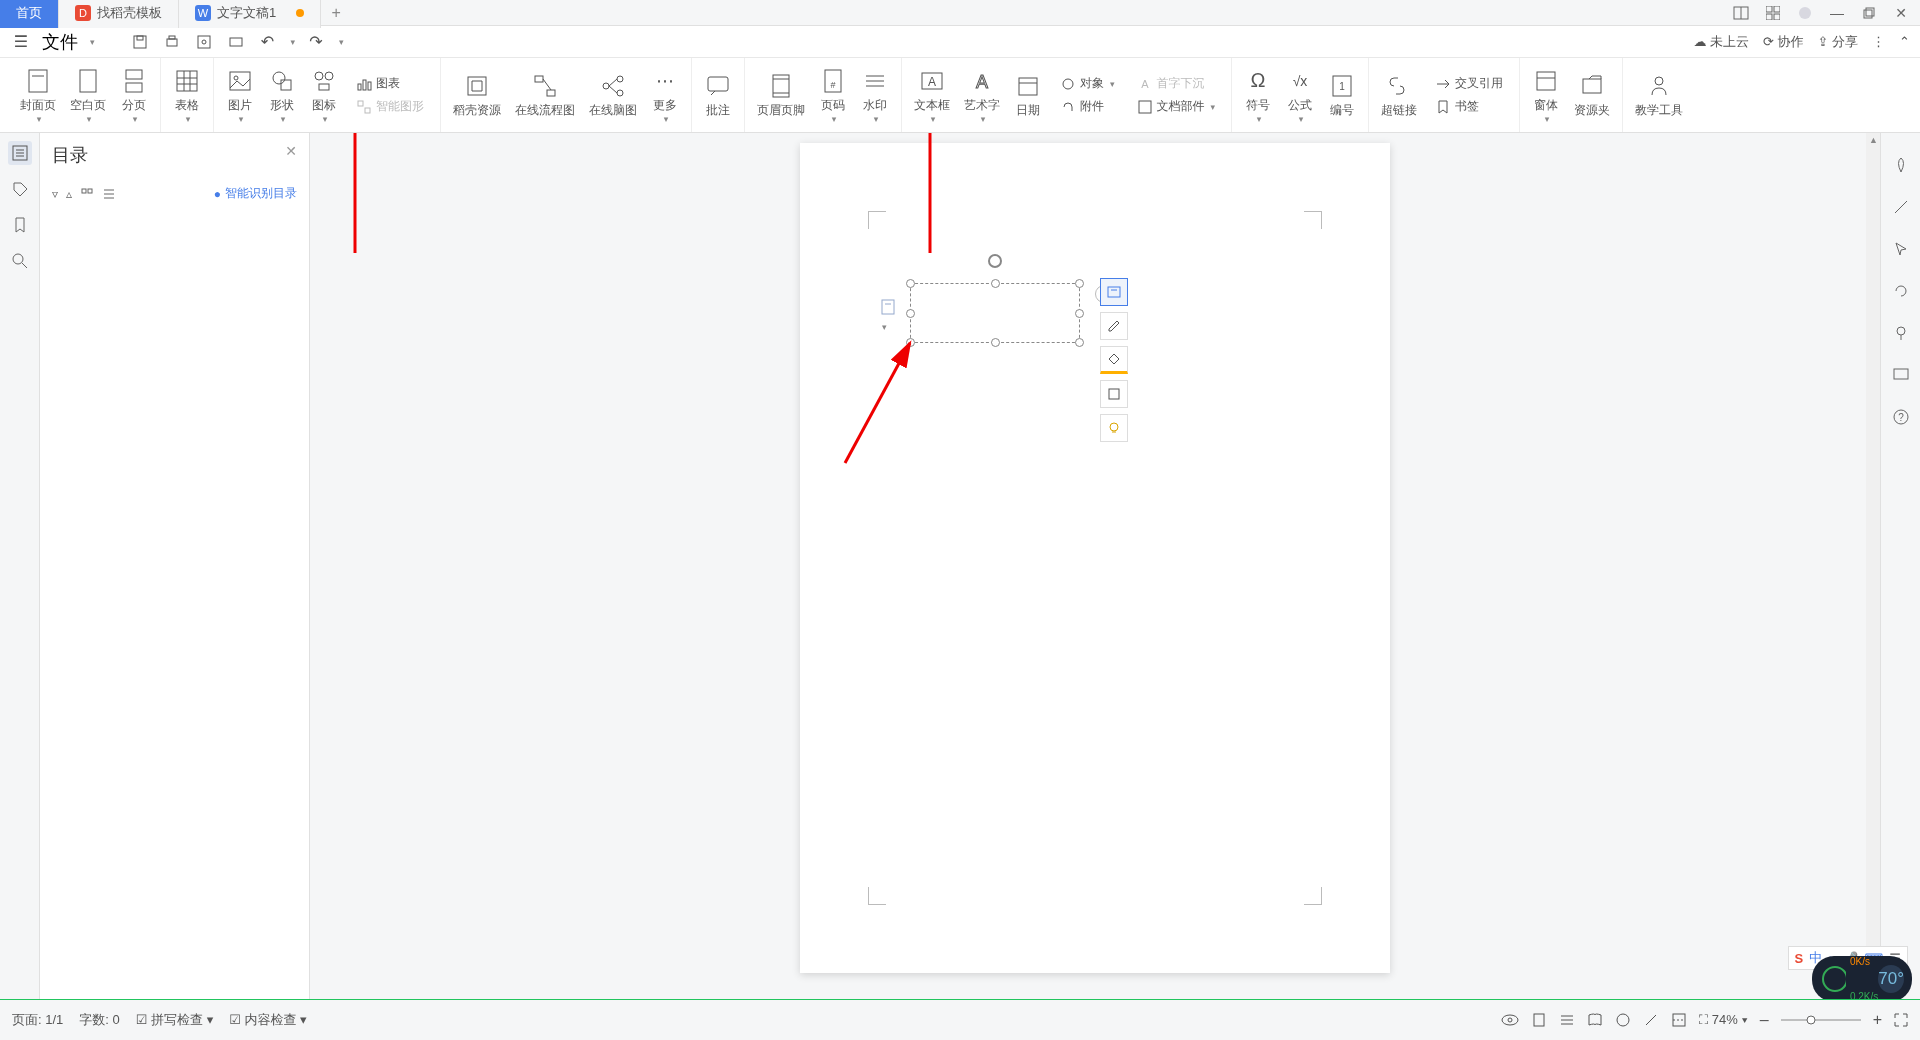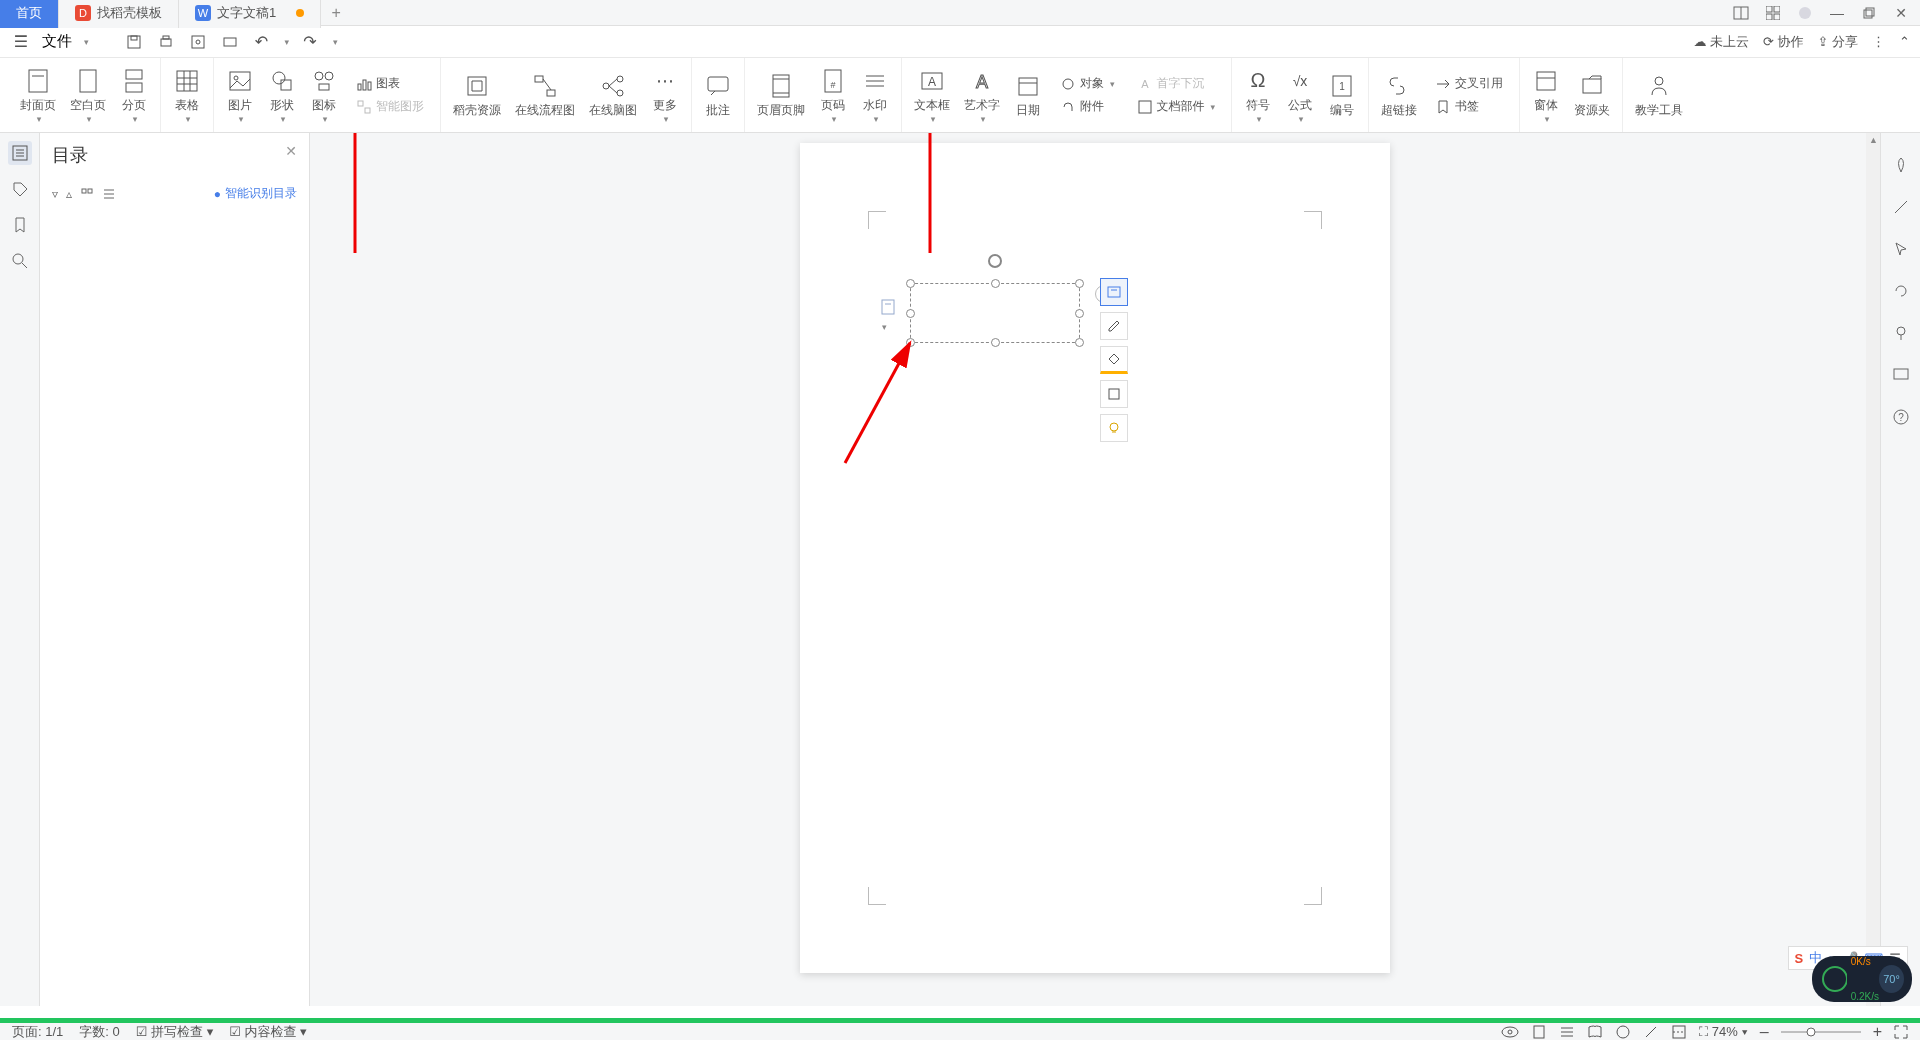--- a/index.html
+++ b/index.html
@@ -57,21 +57,21 @@
 .handle.se { bottom: -5px; right: -5px; }
 .handle.sw { bottom: -5px; left: -5px; }
 .rotate-handle { position: absolute; top: -30px; left: 50%; margin-left: -7px; width: 14px; height: 14px; border: 2px solid #888; border-radius: 50%; background: #fff; }
 .float-toolbar { position: absolute; top: 135px; left: 300px; display: flex; flex-direction: column; gap: 6px; }
 .float-btn { width: 28px; height: 28px; background: #fff; border: 1px solid #ddd; display: flex; align-items: center; justify-content: center; font-size: 14px; color: #555; }
 .minus-float { position: absolute; top: 142px; left: 295px; width: 18px; height: 18px; border: 1px solid #bbb; border-radius: 50%; background: #fff; display: flex; align-items: center; justify-content: center; font-size: 11px; color: #888; }
 .page-icon-left { position: absolute; top: 155px; left: 80px; width: 18px; height: 18px; color: #94a8cc; }
 .right-toolbar { width: 40px; background: #f5f6f7; border-left: 1px solid #e0e0e0; display: flex; flex-direction: column; align-items: center; padding-top: 20px; gap: 18px; }
 .scroll-track { position: absolute; right: 0; top: 0; bottom: 0; width: 14px; background: #f0f0f0; }
 .scroll-triangle { position: absolute; right: 2px; font-size: 9px; color: #888; }
-.statusbar { position: absolute; bottom: 0; left: 0; right: 0; height: 22px; background: #f5f6f7; border-top: 5px solid #22c55e; display: flex; align-items: center; padding: 0 12px; font-size: 13px; color: #555; gap: 16px; }
+.statusbar { position: absolute; bottom: 0; left: 0; right: 0; height: 41px; background: #f5f6f7; border-top: 1px solid #22c55e; display: flex; align-items: center; padding: 0 12px; font-size: 13px; color: #555; gap: 16px; }
 .status-right { margin-left: auto; display: flex; align-items: center; gap: 12px; }
 .arrow { position: absolute; pointer-events: none; }
 .ime-bar { position: absolute; bottom: 36px; right: 12px; display: flex; align-items: center; gap: 6px; background: #fff; border: 1px solid #ddd; padding: 2px 6px; font-size: 13px; }
 .sys-widget { position: absolute; bottom: 38px; right: 8px; width: 100px; height: 46px; background: #1a2332; border-radius: 22px; display: flex; align-items: center; padding: 0 8px; color: #6af; font-size: 10px; }
 svg { display: block; }
 .dd { font-size: 9px; margin-left: 2px; color: #888; }
 </style>
 </head>
 <body>
 
@@ -126,21 +126,21 @@
           <rect x="3" y="1" width="8" height="8" fill="none" stroke="#666"></rect>
         </svg>
       </span>
     <span class="win-btn">✕</span>
   </div>
 </div>
 
 <div class="menubar">
   <div class="menu-left">
     <span class="menu-icon-btn">☰</span>
-    <span style="font-size:15px;">文件</span>
+    <span style="font-size:18px;">文件</span>
       <span class="dd">▾</span>
     <span style="width:14px"></span>
     <span class="menu-icon-btn">
         <svg width="16" height="16">
           <rect x="2" y="2" width="12" height="12" fill="none" stroke="#555"></rect>
           <rect x="5" y="2" width="6" height="4" fill="none" stroke="#555"></rect>
         </svg>
       </span>
     <span class="menu-icon-btn">
         <svg width="16" height="16">
@@ -670,21 +670,21 @@
 </div>
 
 <div class="sys-widget">
   <svg width="30" height="30">
       <circle cx="15" cy="15" r="12" fill="none" stroke="#3a5" stroke-width="2"></circle>
     </svg>
   <div style="display:flex;flex-direction:column;line-height:1.1;margin-left:4px;">
     <span style="color:#f80;">0K/s</span>
     <span style="color:#3a5;margin-top:24px;">0.2K/s</span>
   </div>
-  <div style="margin-left:auto;width:28px;height:28px;border-radius:50%;background:#2a3b52;display:flex;align-items:center;justify-content:center;color:#7bd;font-size:11px;">70°</div>
+  <div style="margin-left:auto;width:28px;height:28px;border-radius:50%;background:#2a3b52;display:flex;align-items:center;justify-content:center;color:#7bd;font-size:17px;">70°</div>
 </div>
 
 <div class="statusbar">
   <span>页面: 1/1</span>
   <span>字数: 0</span>
   <span>☑ <span>拼写检查</span> ▾</span>
   <span>☑ <span>内容检查</span> ▾</span>
   <div class="status-right">
     <span>
         <svg width="18" height="14">

